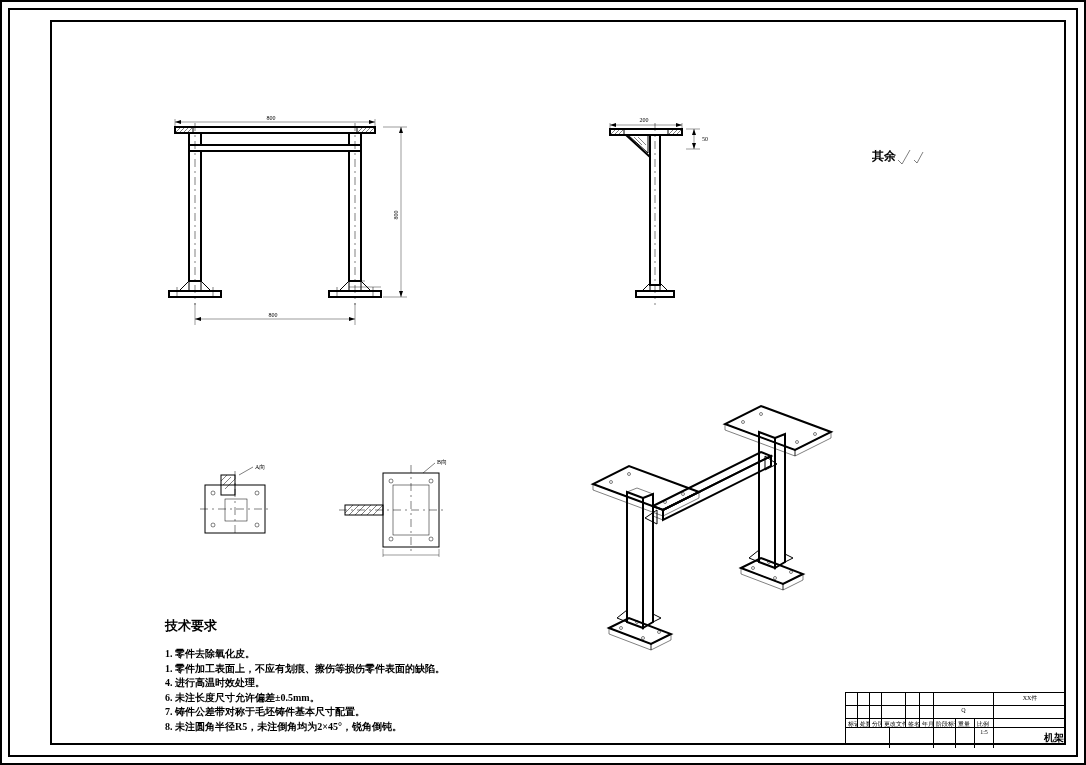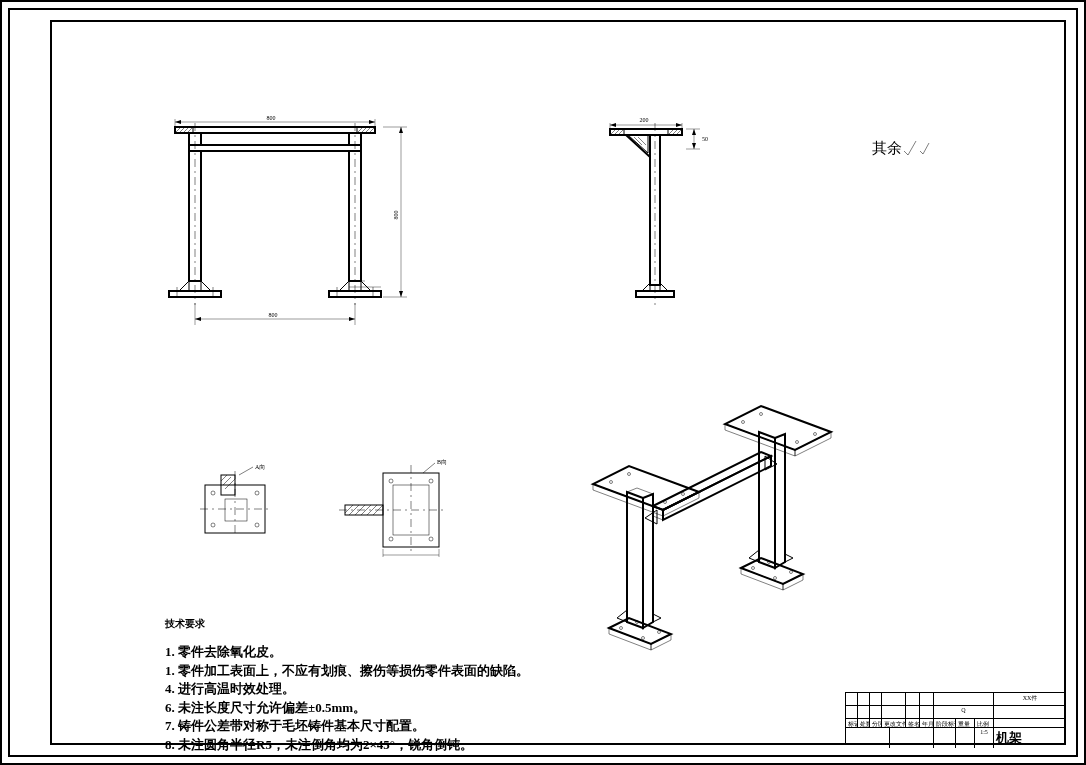--- a/index.html
+++ b/index.html
@@ -40,27 +40,27 @@
   .crosshatch { stroke:#000; stroke-width:0.5; }
   .dim { stroke:#000; stroke-width:0.4; fill:none; }
   .dash { stroke:#000; stroke-width:0.5; stroke-dasharray:8 4 2 4; fill:none;}
   .notes {
     position: absolute;
     left: 165px;
     top: 617px;
     width: 400px;
     color:#000;
   }
-  .notes-title { font-weight: bold; font-size: 10px; margin-bottom: 12px; }
-  .notes-list  { font-size: 13px; font-weight: bold; line-height: 1.35; }
+  .notes-title { font-weight: bold; font-size: 13px; margin-bottom: 12px; }
+  .notes-list  { font-size: 10px; font-weight: bold; line-height: 1.35; }
   .notes-list div { margin-bottom: 1px; }
   .finish {
     position: absolute;
-    left: 872px; top: 139px;
-    font-size: 15px; font-weight: normal;
+    left: 872px; top: 148px;
+    font-size: 12px; font-weight: bold;
     color:#000;
   }
   .titleblock {
     position: absolute;
     right: 20px; bottom: 20px;
     width: 220px; height: 52px;
     border-top: 1px solid #000;
     border-left: 1px solid #000;
     font-size: 6px;
     color:#000;
@@ -344,16 +344,16 @@
       <div class="cell" style="width:19px;">重量</div>
       <div class="cell" style="width:19px;">比例</div>
       <div class="cell" style="width:72px;"></div>
     </div>
     <div class="row" style="height:20px;">
       <div class="cell" style="width:44px;"></div>
       <div class="cell" style="width:44px;"></div>
       <div class="cell" style="width:22px;"></div>
       <div class="cell" style="width:19px;"></div>
       <div class="cell" style="width:19px; text-align:center;">1:5</div>
-      <div class="cell" style="width:72px; text-align:left; font-size:13px; font-weight:bold; line-height:18px;">机架</div>
+      <div class="cell" style="width:72px; text-align:right; font-size:10px; font-weight:bold; line-height:18px;">机架</div>
     </div>
   </div>
 </div>
 
 </body></html>

